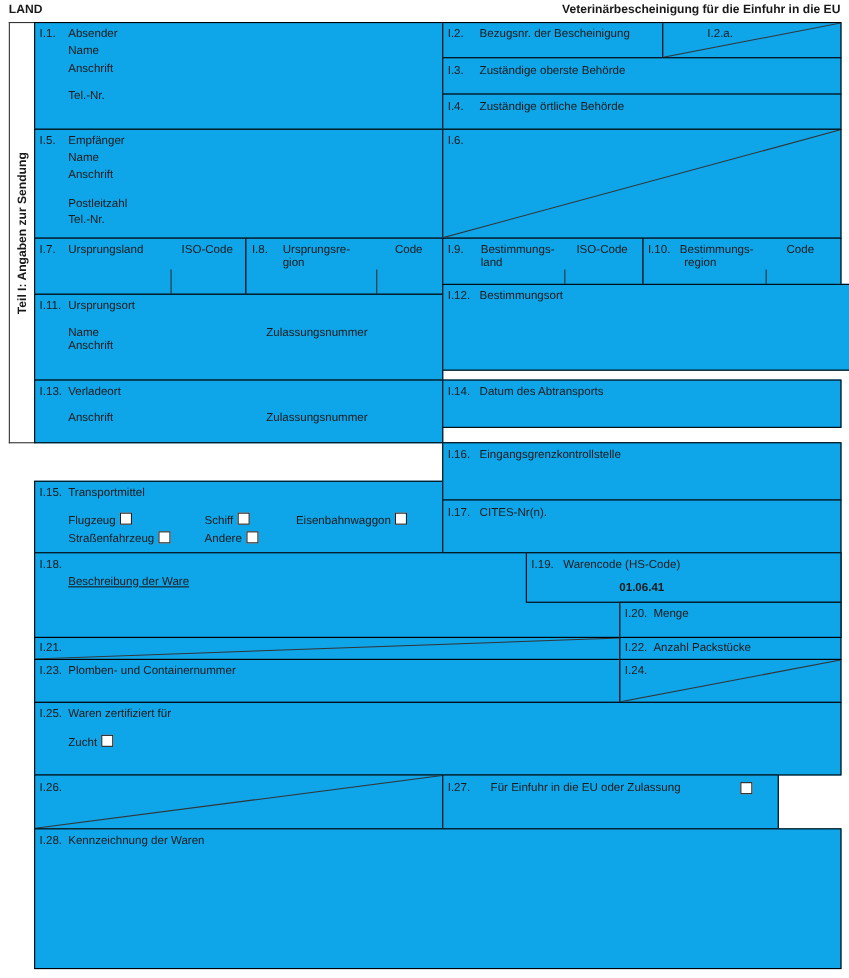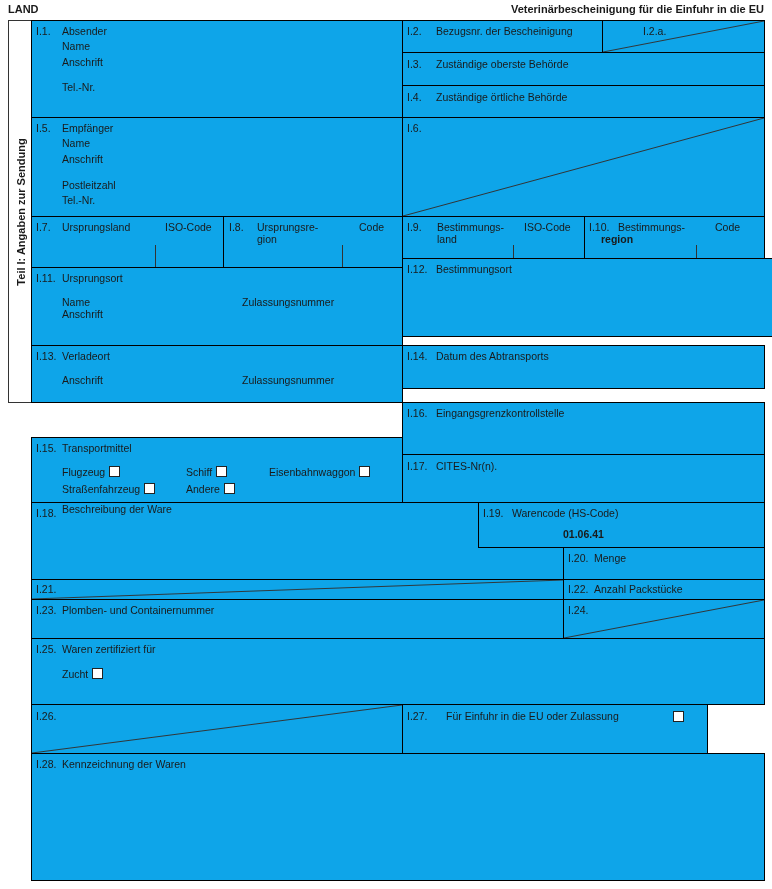--- a/index.html
+++ b/index.html
@@ -93,21 +93,21 @@
   <span class="num" style="left:4px; top:4px;">I.9.</span>
   <span class="lbl" style="left:34px; top:4px;">Bestimmungs-</span>
   <span class="lbl" style="left:34px; top:16px;">land</span>
   <span class="lbl" style="left:121px; top:4px;">ISO-Code</span>
   <div class="vtick" style="left:110px; top:28px; height:23px;"></div>
 </div>
 
 <div class="box" style="left:584px; top:216px; width:181px; height:52px;">
   <span class="num" style="left:4px; top:4px;">I.10.</span>
   <span class="lbl" style="left:33px; top:4px;">Bestimmungs-</span>
-  <span class="lbl" style="left:16px; top:16px;font-weight:bold;">region</span>
+  <span class="lbl" style="left:37px; top:16px;">region</span>
   <span class="lbl" style="left:130px; top:4px;">Code</span>
   <div class="vtick" style="left:111px; top:28px; height:23px;"></div>
 </div>
 
 <div class="box" style="left:31px; top:267px; width:372px; height:79px;">
   <span class="num" style="left:4px; top:4px;">I.11.</span>
   <span class="lbl" style="left:30px; top:4px;">Ursprungsort</span>
   <span class="lbl" style="left:30px; top:28px;">Name</span>
   <span class="lbl" style="left:30px; top:40px;">Anschrift</span>
   <span class="lbl" style="left:210px; top:28px;">Zulassungsnummer</span>
@@ -149,21 +149,21 @@
   <span class="lbl" style="left:33px; top:4px;">Eingangsgrenzkontrollstelle</span>
 </div>
 
 <div class="box" style="left:402px; top:454px; width:363px; height:49px;">
   <span class="num" style="left:4px; top:5px;">I.17.</span>
   <span class="lbl" style="left:33px; top:5px;">CITES-Nr(n).</span>
 </div>
 
 <div class="box" style="left:31px; top:502px; width:734px; height:78px;">
   <span class="num" style="left:4px; top:4px;">I.18.</span>
-  <span class="lbl" style="left:30px; top:0;">Beschreibung der Ware</span>
+  <span class="lbl" style="left:30px; top:20px;text-decoration:underline;">Beschreibung der Ware</span>
 </div>
 
 <div class="box" style="left:478px; top:502px; width:287px; height:46px;">
   <span class="num" style="left:4px; top:4px;">I.19.</span>
   <span class="lbl" style="left:33px; top:4px;">Warencode (HS-Code)</span>
   <span class="lbl" style="left:84px; top:25px; font-weight:bold;">01.06.41</span>
 </div>
 
 <div class="box" style="left:563px; top:547px; width:202px; height:33px;">
   <span class="num" style="left:4px; top:4px;">I.20.</span>

